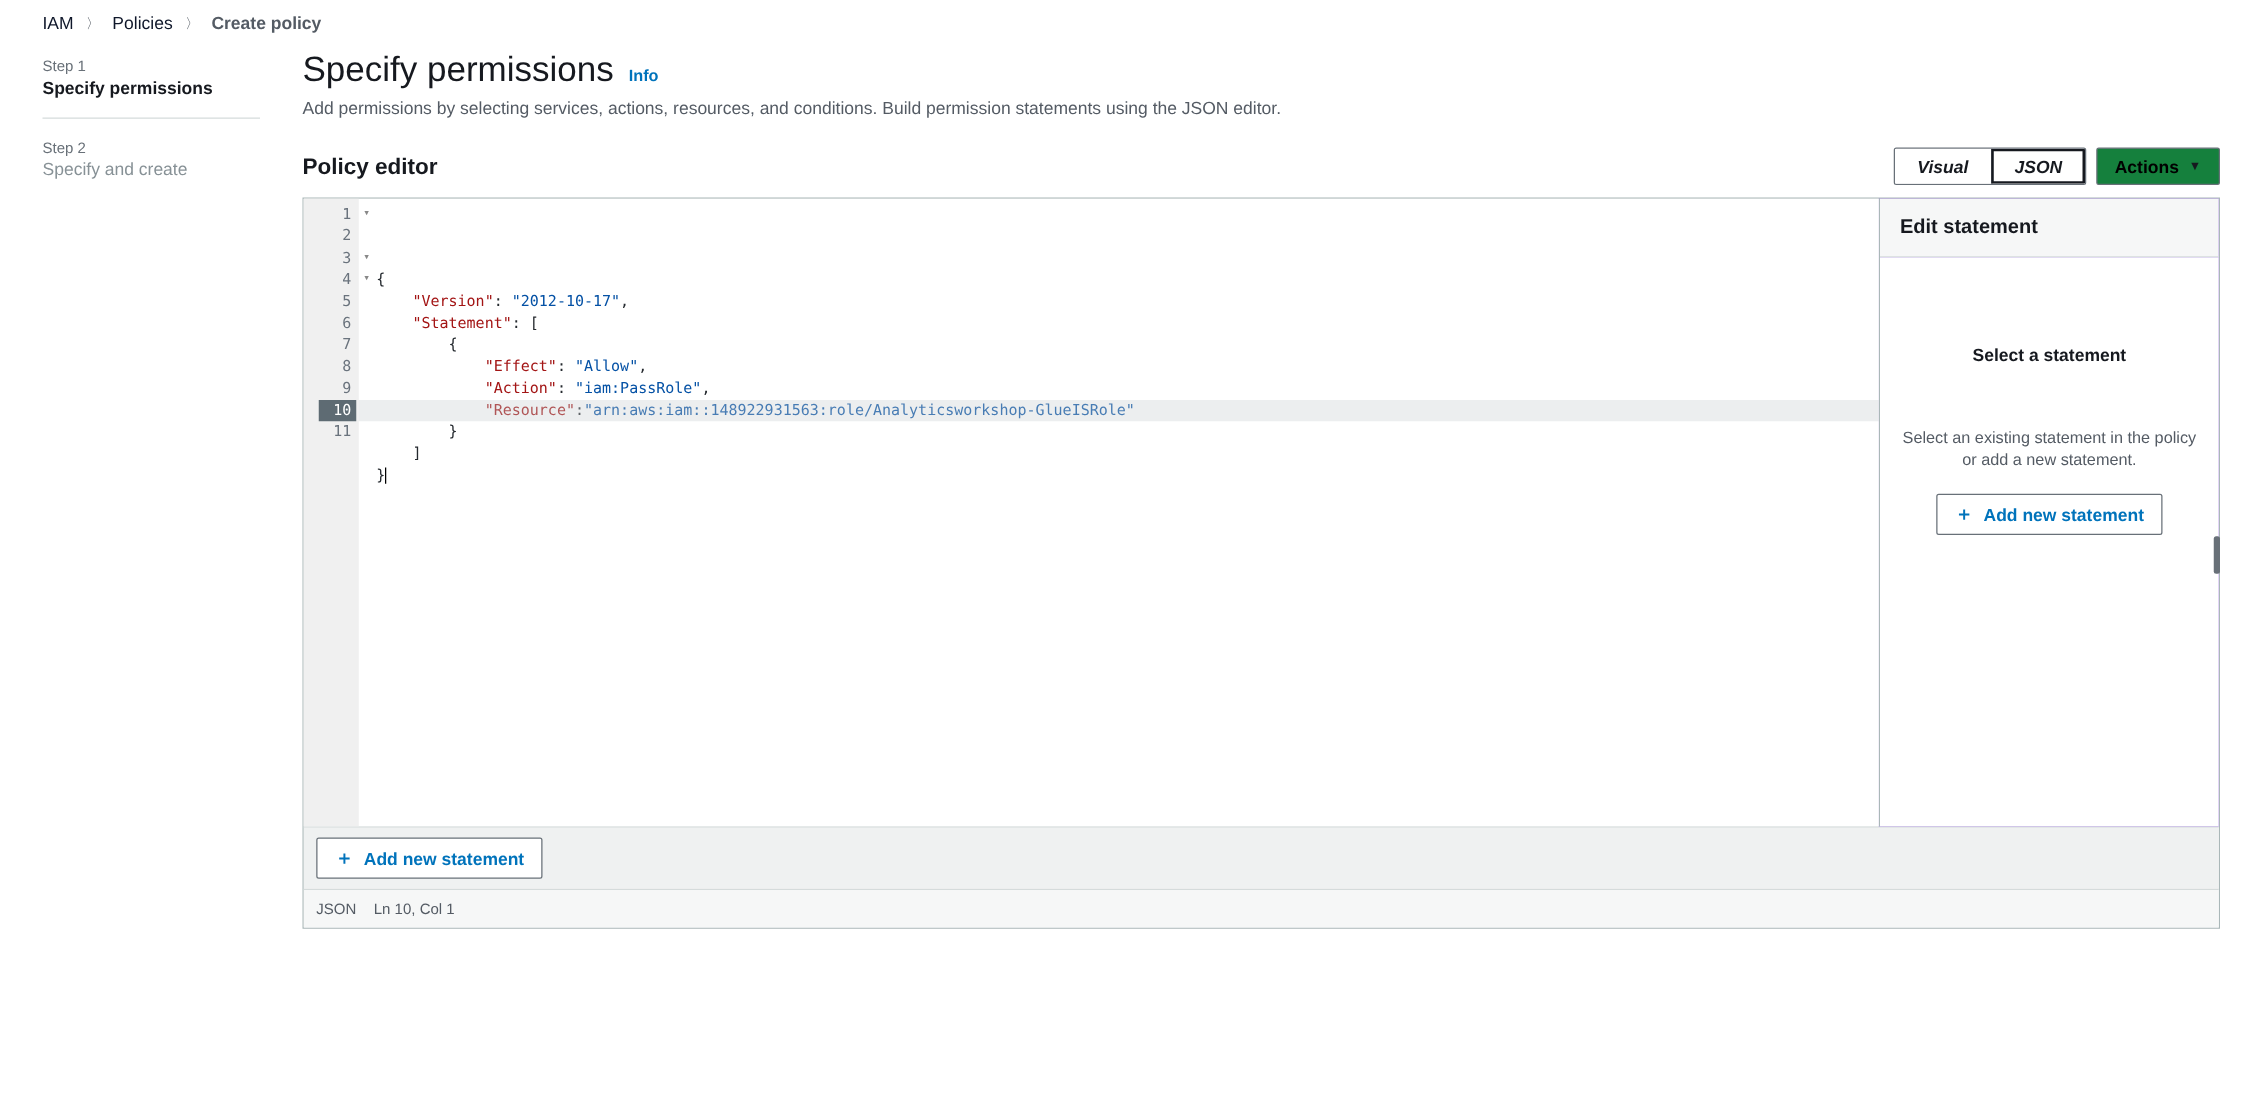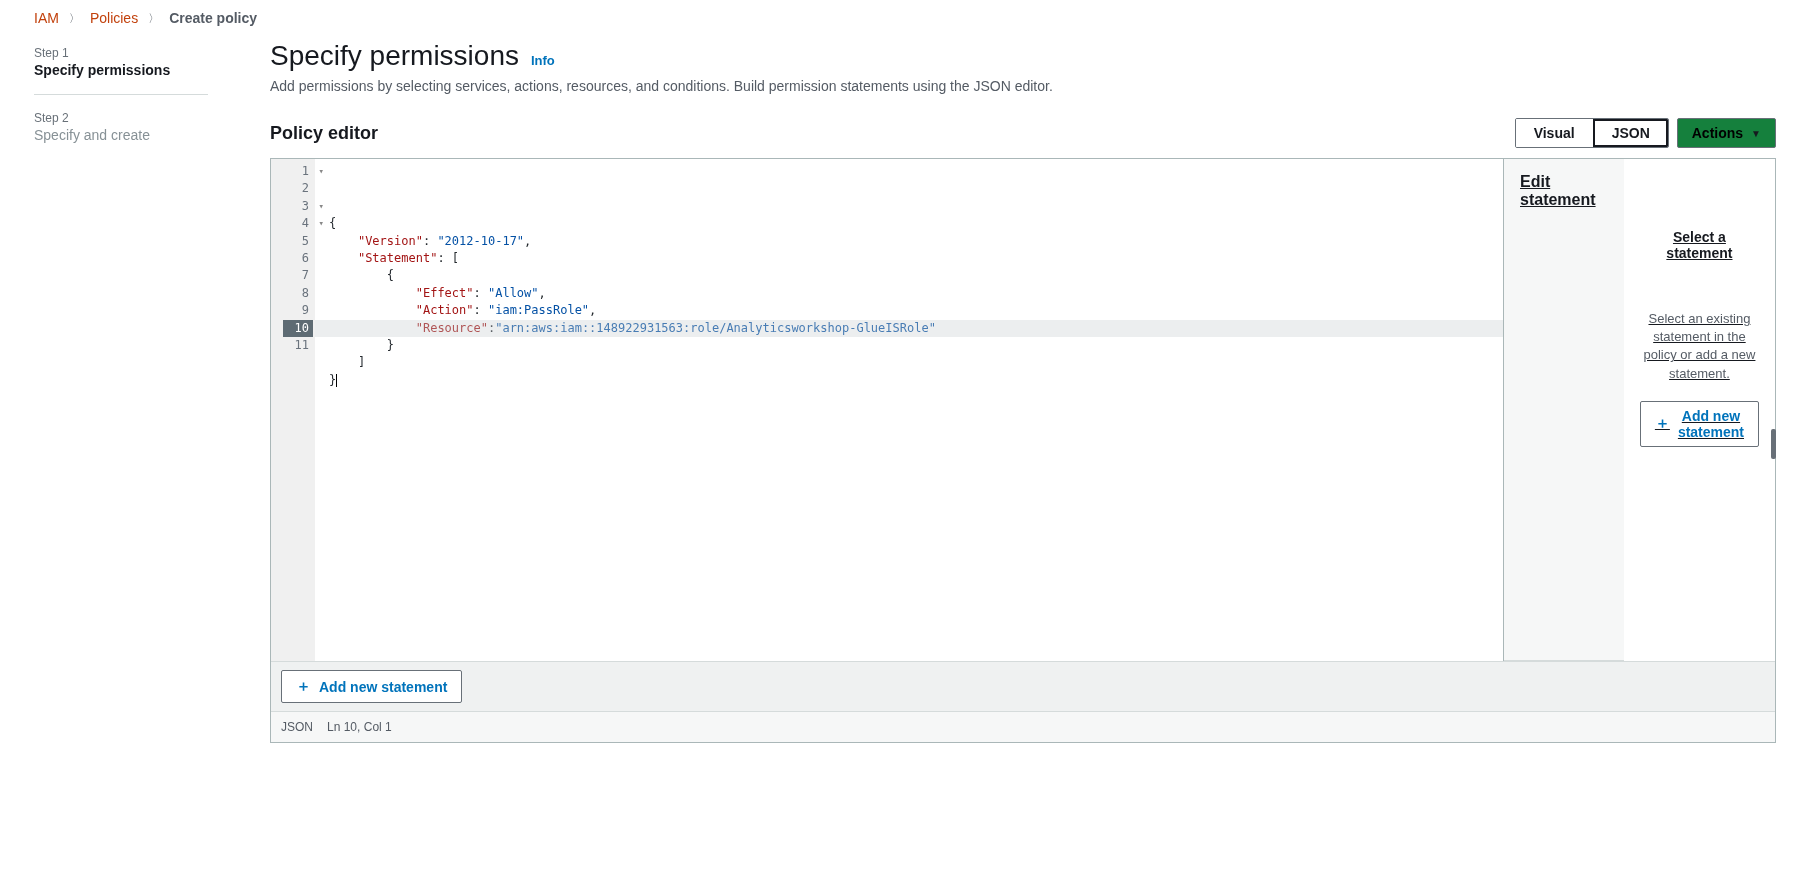--- a/index.html
+++ b/index.html
@@ -15,28 +15,28 @@
   a { text-decoration: none; }
 
   
   .breadcrumb {
     display: flex;
     align-items: center;
     gap: 10px;
     padding: 10px 0 10px 34px;
     font-size: 14px;
   }
-  .breadcrumb a { color: #c2410c; }
+  .breadcrumb a { color: #0f172a; }
   .breadcrumb .chev { color: #545b64; font-size: 11px; }
   .breadcrumb .current { color: #545b64; font-weight: 600; }
 
   
   .layout { display: flex; }
   .sidebar {
-    width: 270px;
+    width: 242px;
     padding: 10px 34px 0 34px;
     flex-shrink: 0;
   }
   .step-label { font-size: 12px; color: #687078; margin-bottom: 2px; }
   .step-name { font-size: 14px; color: #16191f; font-weight: 600; }
   .step-name.inactive { color: #879196; font-weight: 400; }
   .step-sep { border: none; border-top: 1px solid #d5dbdb; margin: 16px 0; width: 174px; }
 
   .main { flex: 1; padding-right: 34px; padding-top: 4px; }
 
@@ -50,21 +50,21 @@
     margin-bottom: 10px;
   }
   .editor-title { font-size: 18px; font-weight: 700; color: #16191f; }
   .editor-controls { display: flex; gap: 8px; align-items: center; }
 
   .seg {
     display: inline-flex; border: 1px solid #687078; border-radius: 2px; overflow: hidden;
   }
   .seg button {
     background: #fff; border: none; padding: 6px 18px; font-size: 14px;
-    color: #16191f; cursor: pointer; font-weight: 600;
+    color: #16191f; cursor: pointer; font-weight: 600; font-style: italic;
   }
   .seg button.active {
     outline: 2px solid #16191f; outline-offset: -2px; border-left: 1px solid #687078;
   }
   .actions-btn {
     display: inline-flex; align-items: center; gap: 8px;
     background: #15803d; border: 1px solid #687078; border-radius: 2px;
     padding: 6px 14px; font-size: 14px; font-weight: 600; cursor: pointer;
   }
   .actions-btn .tri { font-size: 10px; color: #16191f; }
@@ -98,23 +98,22 @@
     top: calc(4px + 9 * 17.4px);
   }
   .tok-punc { color: #24292e; }
   .tok-key { color: #a31515; }
   .tok-str { color: #0451a5; }
   .cursor { border-left: 1px solid #000; margin-left: 0px; display:inline-block; height:13px; vertical-align: middle;}
 
   
   .right-panel {
     width: 272px; border-left: 1px solid #aab7b8; background: #6d28d9;
-    display: flex; flex-direction: row; flex-shrink: 0;
+    display: flex; flex-direction: column; flex-shrink: 0;
     height: 502px;
-    text-decoration: underline;
   }
   .rp-header {
     background: #f6f7f7; border-bottom: 1px solid #d5dbdb;
     padding: 14px 16px; font-size: 16px; font-weight: 700;
   }
   .rp-body {
     background: #fff; flex: 1;
     display: flex; flex-direction: column; align-items: center;
     padding: 70px 16px 16px 16px; text-align: center;
   }

